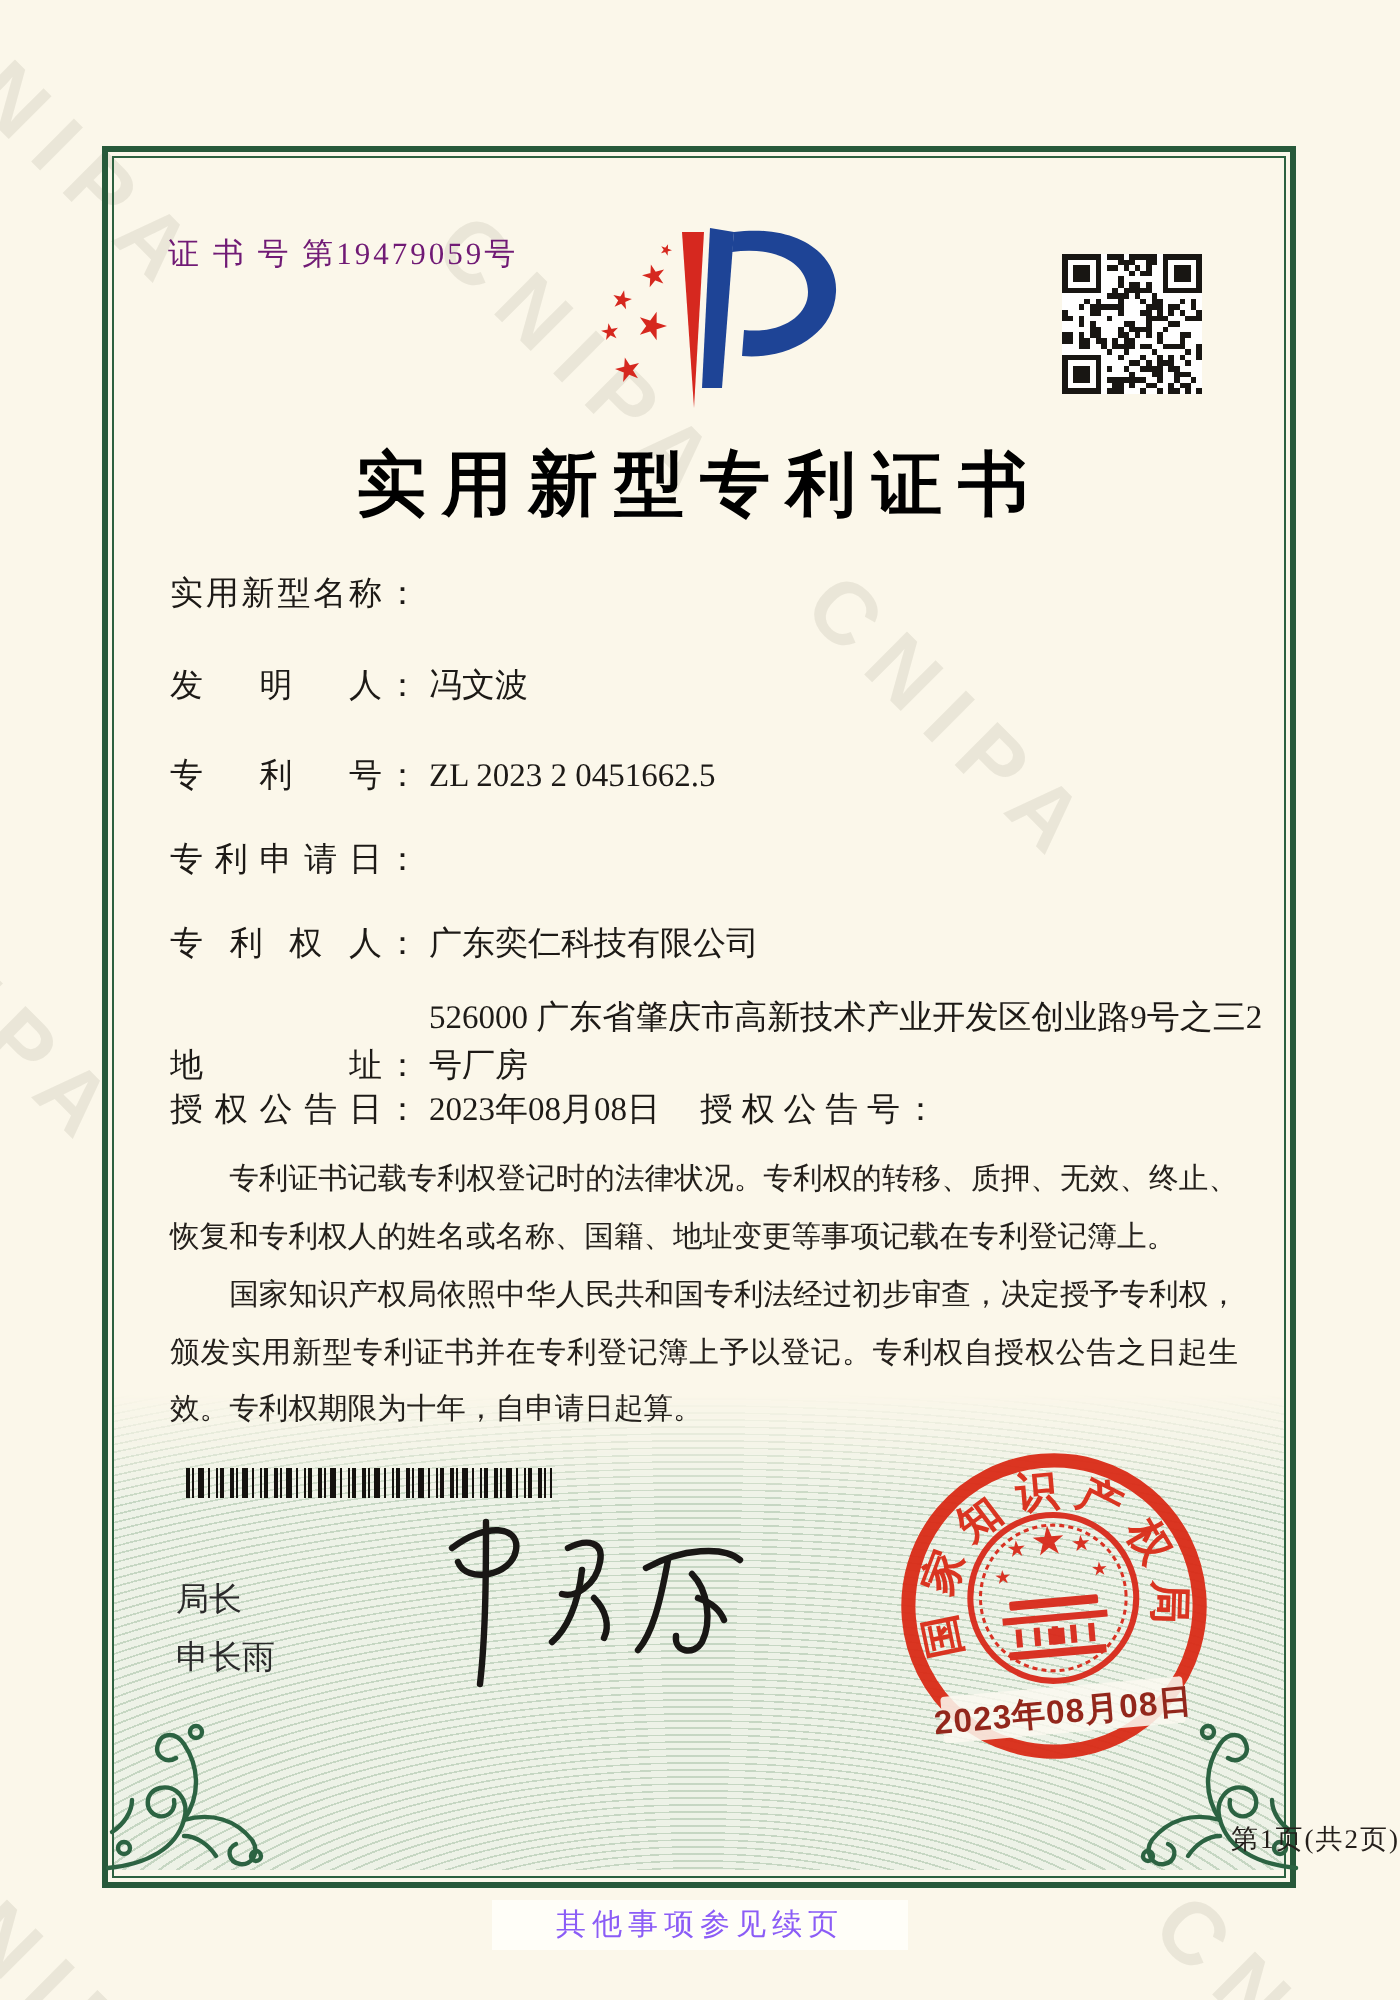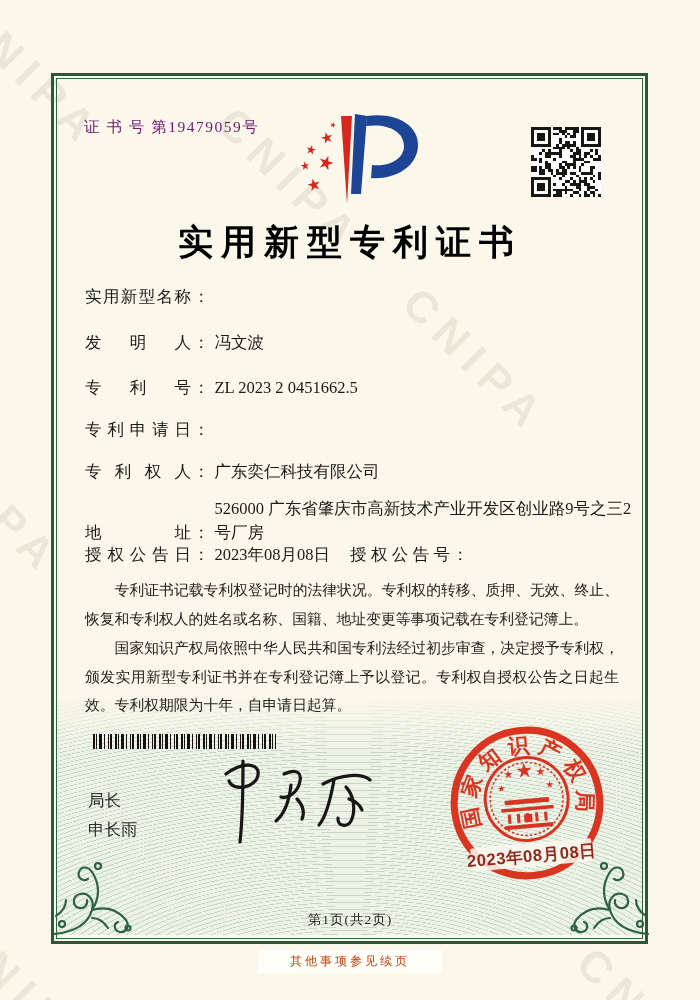--- a/index.html
+++ b/index.html
@@ -41,24 +41,24 @@
   .g2 .lbl{width:100px}
   .paras{position:absolute;left:85px;top:576px;width:534px;font-size:14.8px;line-height:1.95;
     text-align:justify;color:#24201c}
   .paras p{margin:0;text-indent:2em}
   .barcode{position:absolute;left:93px;top:734px;width:183px;height:15px;
     background:repeating-linear-gradient(90deg,#15120f 0 2px,transparent 2px 3px,#15120f 3px 4px,transparent 4px 6px,#15120f 6px 9px,transparent 9px 11px,#15120f 11px 12px,transparent 12px 15px,#15120f 15px 16px,transparent 16px 17px,#15120f 17px 19px,transparent 19px 22px)}
   .signer{position:absolute;left:88px;top:786px;font-family:"Liberation Sans","DejaVu Sans",sans-serif;
     font-size:16.5px;color:#2b2b2b;line-height:1.75}
   .signature{position:absolute;left:196px;top:754px;width:195px;height:95px}
   .seal{position:absolute;left:438px;top:714px;width:178px;height:178px;transform:rotate(-5deg);opacity:.95}
-  .page-info{position:absolute;left:0;top:911px;width:700px;text-align:center;font-size:13.5px;
+  .page-info{position:absolute;left:0;top:911px;width:700px;text-align:right;font-size:13.5px;
     letter-spacing:1px;color:#241f1b}
   .footer-note{position:absolute;left:50%;top:950px;transform:translateX(-50%);
-    background:#fffef8;padding:3px 32px;font-size:12px;letter-spacing:3px;color:#c2410c;white-space:nowrap}
+    background:#fffef8;padding:3px 32px;font-size:15px;letter-spacing:3px;color:#8b5cf6;white-space:nowrap}
   .ornament{position:absolute;width:88px;height:84px;color:#2c6342}
   .orn-bl{left:48px;top:856px}
   .orn-br{left:566px;top:856px;transform:scaleX(-1)}
 </style>
 </head>
 <body>
 
 <div class="watermark" style="left:-18px;top:-8px">CNIPA</div>
 <div class="watermark" style="left:243px;top:98px">CNIPA</div>
 <div class="watermark" style="left:428px;top:278px">CNIPA</div>

